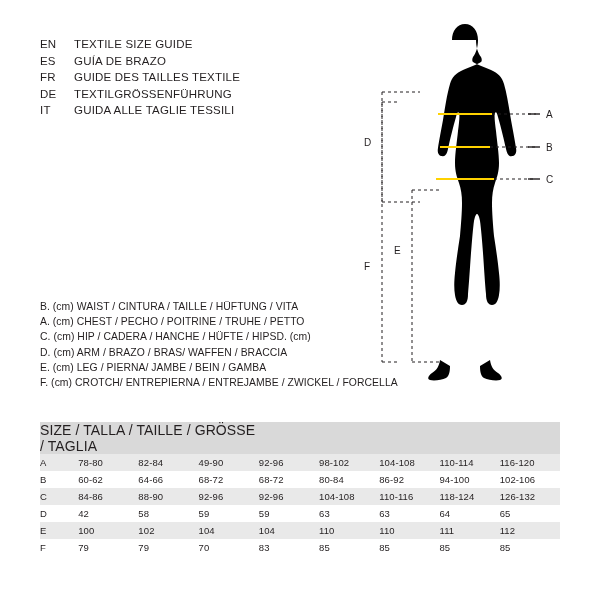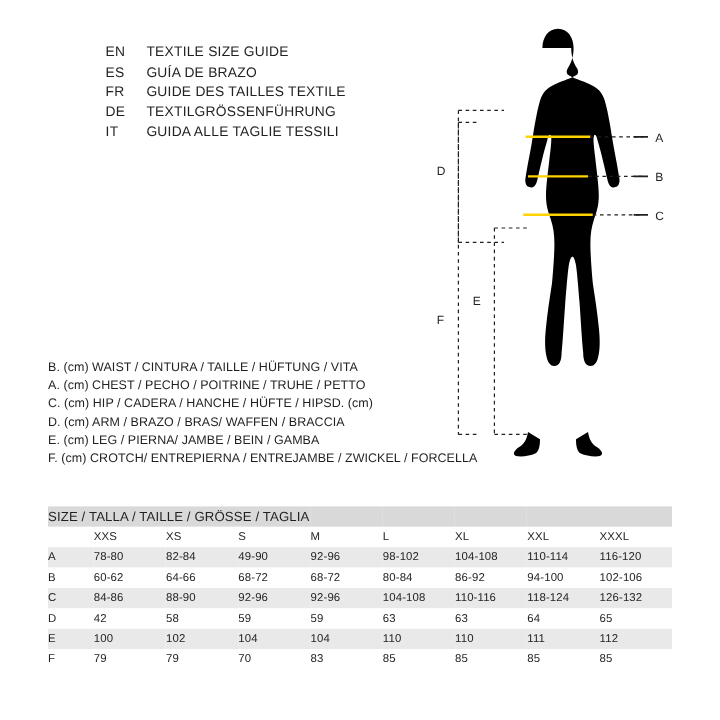--- a/index.html
+++ b/index.html
@@ -21,21 +21,20 @@
     width: 600px;
     height: 600px;
   }
 
   
   .lang-block {
     position: absolute;
     left: 40px;
     top: 36px;
     width: 300px;
-    margin-left: 48px;
   }
   .lang-row {
     display: flex;
     align-items: baseline;
     font-size: 11.5px;
     line-height: 16.5px;
     letter-spacing: 0.2px;
   }
   .lang-code {
     width: 34px;
@@ -81,21 +80,21 @@
   }
   table.size-table td, table.size-table th {
     padding: 0;
     text-align: left;
     font-weight: normal;
     height: 17px;
     vertical-align: middle;
   }
   tr.head-row td {
     background: #d9d9d9;
-    font-size: 11px;
+    font-size: 14px;
     height: 17px;
   }
   tr.sub-head td {
     background: #ffffff;
     height: 17px;
   }
   tr.shaded td { background: #e9e9e9; }
   tr.plain td { background: #ffffff; }
   td.c0 { width: 38px; padding-left: 4px; }
   td.c1, td.c2, td.c3, td.c4, td.c5, td.c6, td.c7, td.c8 {
@@ -264,31 +263,20 @@
     <table class="size-table">
       <tbody>
         <tr class="head-row">
           <td class="c0 lbl" colspan="4">SIZE / TALLA / TAILLE / GRÖSSE / TAGLIA</td>
           <td class="c4"></td>
           <td class="c5"></td>
           <td class="c6"></td>
           <td class="c7"></td>
           <td class="c8"></td>
         </tr>
-        <tr class="sub-head">
-          <td class="c0 lbl"></td>
-          <td class="c1 val">XXS</td>
-          <td class="c2 val">XS</td>
-          <td class="c3 val">S</td>
-          <td class="c4 val">M</td>
-          <td class="c5 val">L</td>
-          <td class="c6 val">XL</td>
-          <td class="c7 val">XXL</td>
-          <td class="c8 val">XXXL</td>
-        </tr>
 
         <tr class="shaded">
           <td class="c0 lbl">A</td>
           <td class="c1 val">78-80</td>
           <td class="c2 val">82-84</td>
           <td class="c3 val">49-90</td>
           <td class="c4 val">92-96</td>
           <td class="c5 val">98-102</td>
           <td class="c6 val">104-108</td>
           <td class="c7 val">110-114</td>

